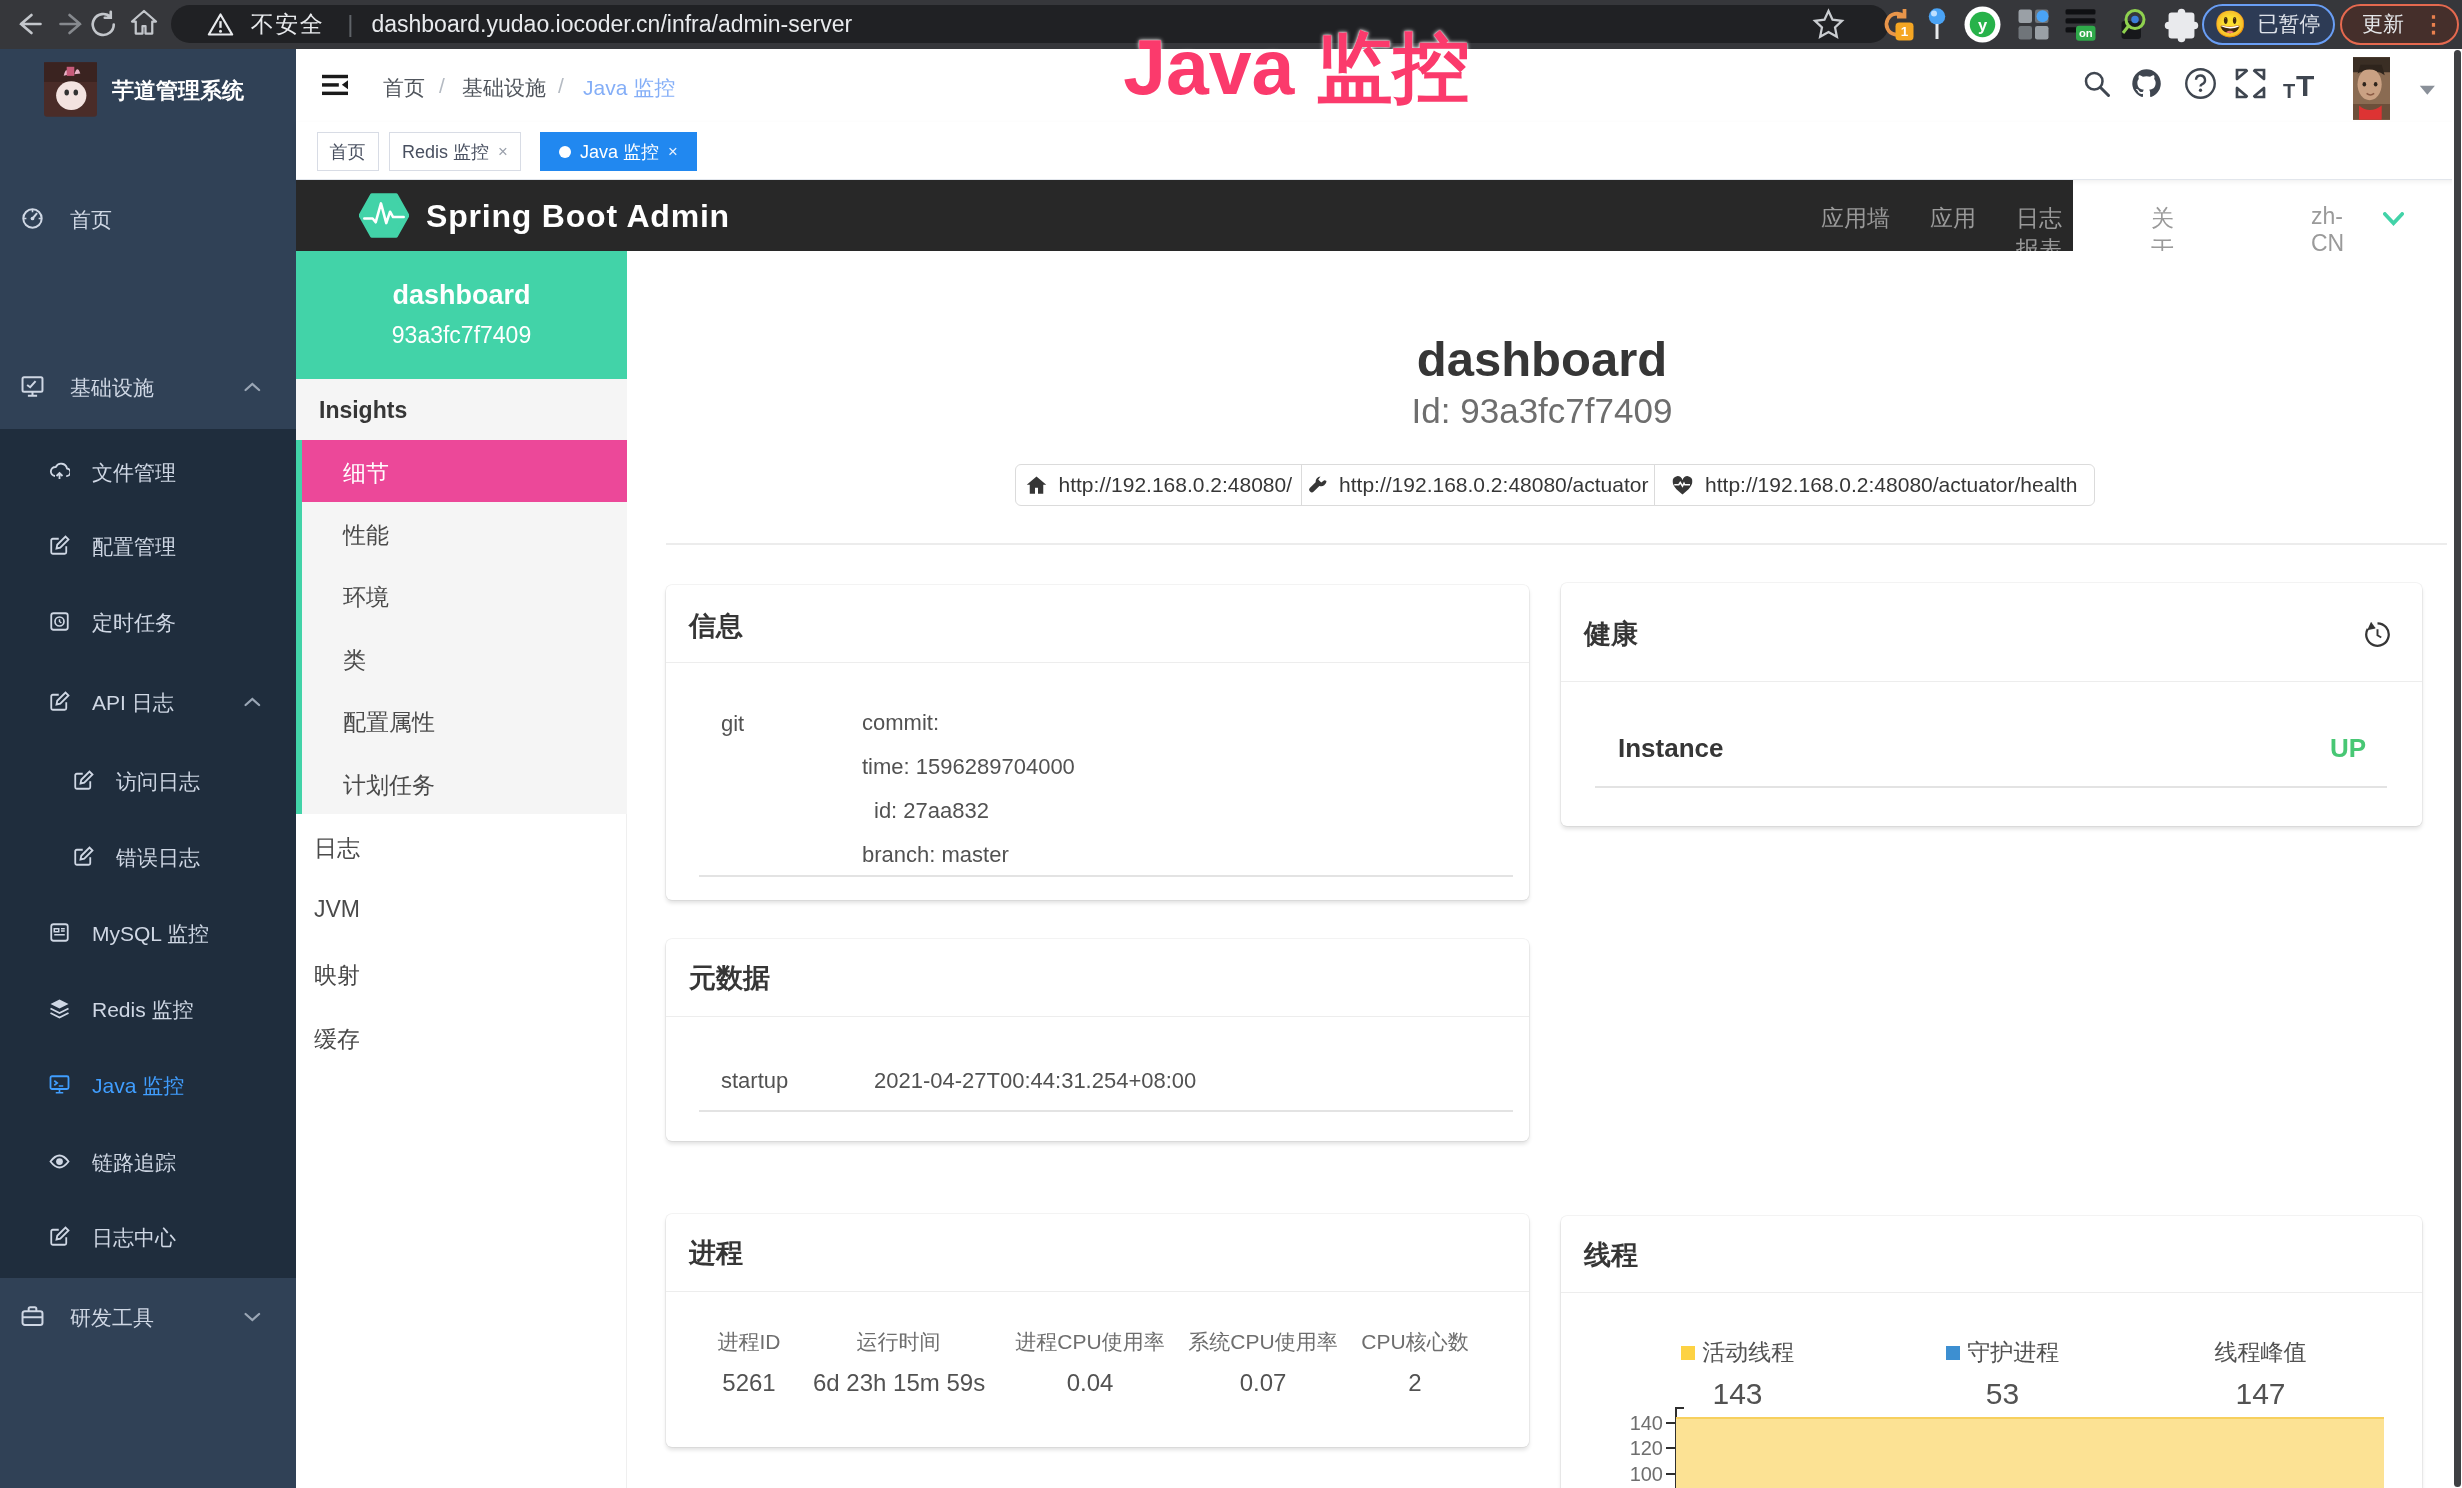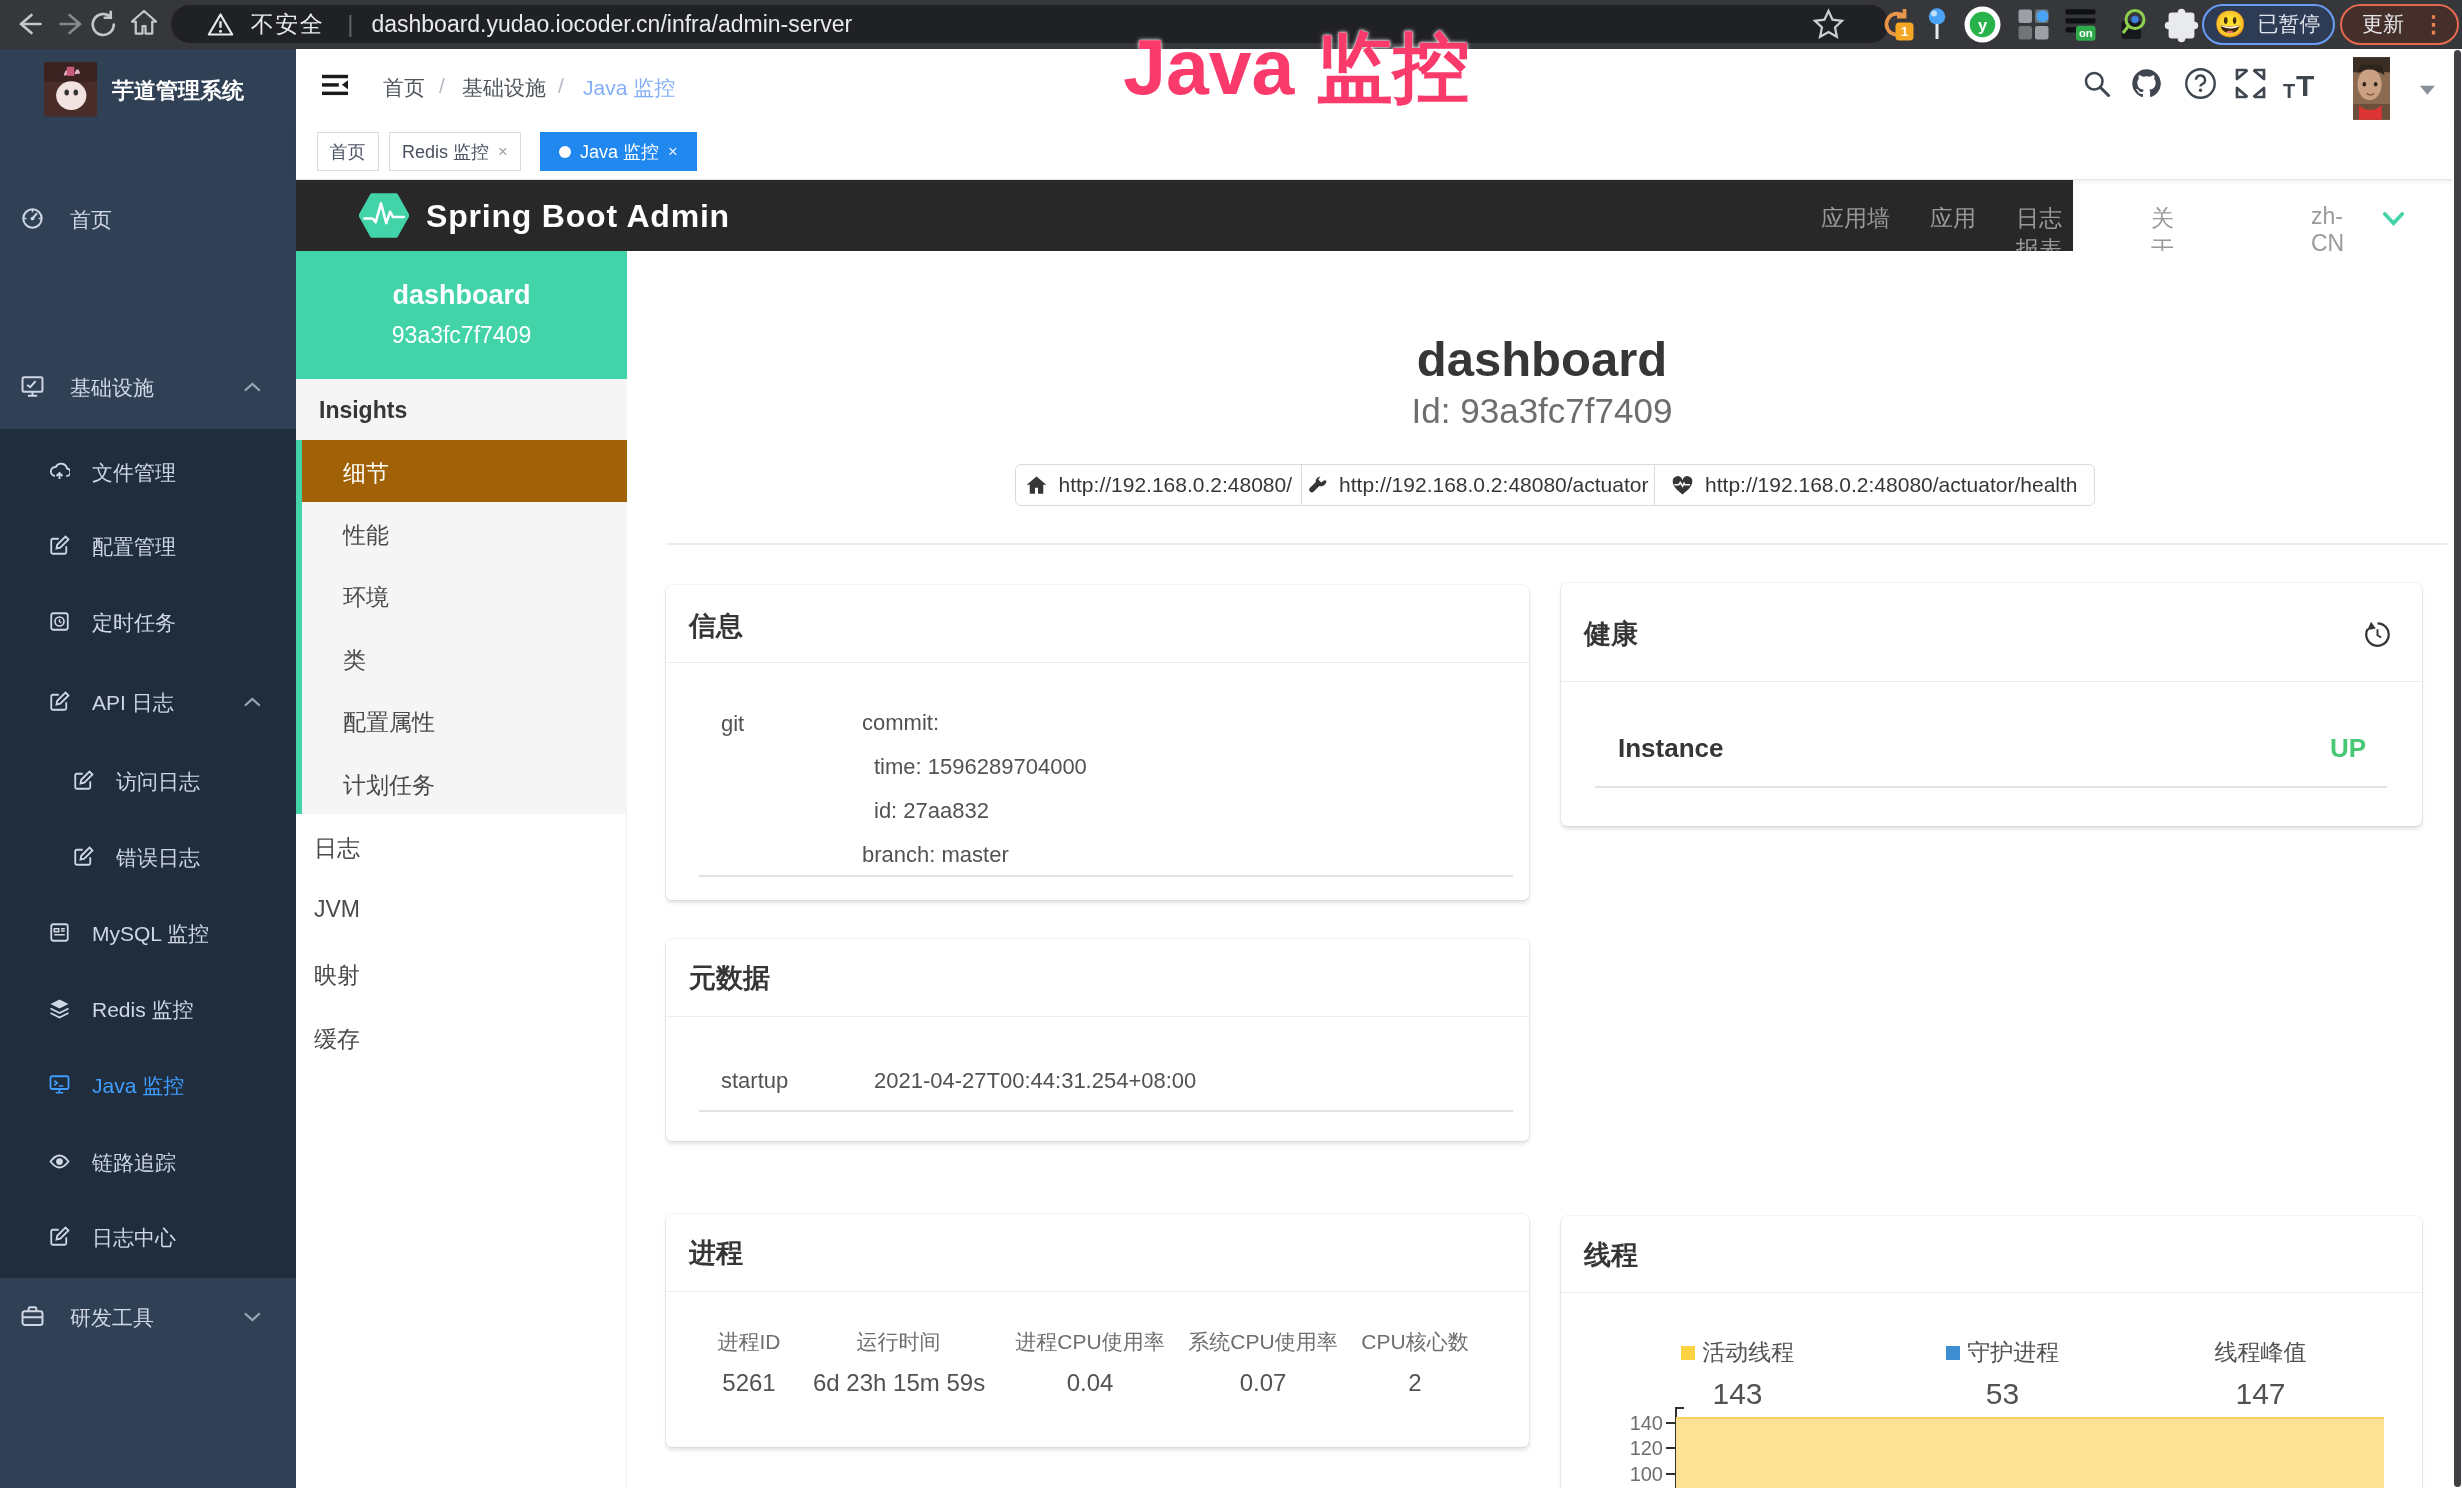--- a/index.html
+++ b/index.html
@@ -66,21 +66,21 @@
 
 #innersb { position:absolute; left:296px; top:251px; width:331px; height:1238px; background:#fff; border-right:1.5px solid #efefef; }
 #instblock { position:absolute; left:0; top:0; width:331px; height:128px; background:#42d3a8; color:#fff; text-align:center; }
 #instblock .t1 { margin-top:29px; font-size:27px; font-weight:bold; }
 #instblock .t2 { margin-top:10.6px; font-size:23px; }
 #insights { position:absolute; left:0; top:128px; width:331px; height:61px; background:#f5f5f5; }
 #insights span { position:absolute; left:23px; top:18px; font-size:23px; font-weight:bold; color:#363636; }
 #sbgroup { position:absolute; left:0; top:189px; width:331px; height:374px; background:#f5f5f5; border-left:6px solid #42d3a8; }
 .sbitem { position:absolute; left:0; width:325px; height:62px; font-size:23px; color:#4a4a4a; }
 .sbitem span { position:absolute; left:41px; top:18px; }
-.sbitem.active { background:#a16207; color:#fff;font-family:Liberation Serif, serif; }
+.sbitem.active { background:#ec4899; color:#fff;font-family:Liberation Serif, serif; }
 .sbwhite { position:absolute; left:0; width:331px; height:64px; font-size:23px; color:#4a4a4a; }
 .sbwhite span { position:absolute; left:18px; top:19px; }
 
 
 #main { position:absolute; left:627px; top:251px; width:1830px; height:1238px; background:#fff; }
 #h1t { position:absolute; left:0; top:80px; width:1830px; text-align:center; font-size:49px; font-weight:bold; color:#363636; }
 #h2t { position:absolute; left:0; top:140px; width:1830px; text-align:center; font-size:35px; color:#6e6e6e; }
 #btng { position:absolute; left:388px; top:213px; height:51px; display:flex; }
 .bgb { height:42px; border:1.5px solid #dbdbdb; background:#fff; color:#363636; font-size:21px;
   display:flex; align-items:center; justify-content:center; margin-left:-1.5px; white-space:nowrap; }
@@ -440,21 +440,21 @@
           <path d="M4 13 h6 l2-3 3 5 2-4 1 2 h7" stroke="#fff" stroke-width="2" fill="none"></path>
         </svg>http://192.168.0.2:48080/actuator/health</div>
   </div>
   <div id="mhr"></div>
 
   <div class="card" style="left:39px;top:334px;width:863px;height:315px">
     <div class="chead" style="height:78px">
         <span class="t" style="top:23px">信息</span>
       </div>
     <span class="lbl" style="left:55px;top:126px">git</span>
-    <div class="val" style="left:196px;top:116px;line-height:44px">commit:<br><span style="margin-left:12px">time: 1596289704000</span><br><span style="margin-left:12px">id: 27aa832</span><br>branch: master</div>
+    <div class="val" style="left:196px;top:116px;line-height:44px">commit:<br><span style="margin-left:0">time: 1596289704000</span><br><span style="margin-left:12px">id: 27aa832</span><br>branch: master</div>
     <div class="rowline" style="left:33px;top:290px;width:814px"></div>
   </div>
 
   <div class="card" style="left:934px;top:332px;width:861px;height:243px">
     <div class="chead" style="height:99px">
         <span class="t" style="top:33px">健康</span>
       </div>
     <svg style="position:absolute;left:803px;top:38px" width="27" height="27" viewBox="0 0 36 36">
         <path d="M18 3 a15 15 0 1 1 -13 7.5" fill="none" stroke="#363636" stroke-width="3"></path>
         <path d="M10 2 l-4 9 9-2" fill="#363636" stroke="#363636" stroke-width="2"></path>

